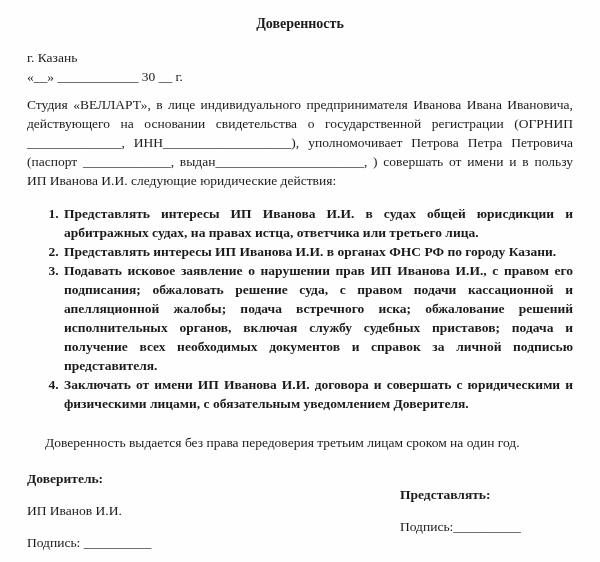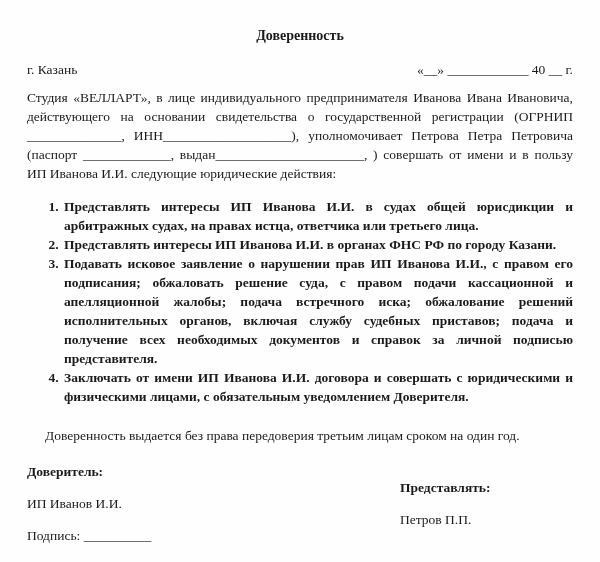--- a/index.html
+++ b/index.html
@@ -1,37 +1,38 @@
 <!DOCTYPE html>
 <html><head>
 <meta charset="utf-8">
 <style>
   html, body { margin: 0; padding: 0; background: #ffffff; }
   .page {
     width: 600px;
     height: 562px;
     box-sizing: border-box;
-    padding: 20px 27px 0 27px;
+    padding: 8px 27px 0 27px;
     background: #fefefe;
     font-family: "Liberation Serif", "DejaVu Serif", serif;
     font-size: 13.5px;
     line-height: 19px;
     color: #1b1b1b;
     overflow: hidden;
   }
   .title {
     margin: 6px 0 0 0;
     text-align: center;
     font-size: 14px;
     font-weight: bold;
   }
   .header-row {
     display: flex;
     justify-content: space-between;
     margin-top: 15px;
+    flex-direction: column;
   }
   .intro {
     margin: 9px 0 0 0;
     text-align: justify;
   }
   ol.actions {
     margin: 14px 0 0 0;
     padding-left: 35px;
     font-weight: bold;
   }
@@ -57,21 +58,21 @@
 </style>
 </head>
 <body>
 
 <div class="page">
 
   <h1 class="title">Доверенность</h1>
 
   <div class="header-row">
     <span>г. Казань</span>
-    <span>«__» ____________ 40 __ г.</span>
+    <span>«__» ____________ 30 __ г.</span>
   </div>
 
   <p class="intro">Студия «ВЕЛЛАРТ», в лице индивидуального предпринимателя Иванова Ивана Ивановича, действующего на основании свидетельства о государственной регистрации (ОГРНИП ______________, ИНН___________________), уполномочивает Петрова Петра Петровича (паспорт _____________, выдан______________________, ) совершать от имени и в пользу ИП Иванова И.И. следующие юридические действия:</p>
 
   <ol class="actions">
     <li>Представлять интересы ИП Иванова И.И. в судах общей юрисдикции и арбитражных судах, на правах истца, ответчика или третьего лица.</li>
     <li>Представлять интересы ИП Иванова И.И. в органах ФНС РФ по городу Казани.</li>
     <li>Подавать исковое заявление о нарушении прав ИП Иванова И.И., с правом его подписания; обжаловать решение суда, с правом подачи кассационной и апелляционной жалобы; подача встречного иска; обжалование решений исполнительных органов, включая службу судебных приставов; подача и получение всех необходимых документов и справок за личной подписью представителя.</li>
     <li>Заключать от имени ИП Иванова И.И. договора и совершать с юридическими и физическими лицами, с обязательным уведомлением Доверителя.</li>
   </ol>
@@ -79,19 +80,19 @@
   <p class="term">Доверенность выдается без права передоверия третьим лицам сроком на один год.</p>
 
   <div class="sig">
     <div class="sig-col-left">
       <p class="role">Доверитель:</p>
       <p>ИП Иванов И.И.</p>
       <p>Подпись: __________</p>
     </div>
     <div class="sig-col-right">
       <p class="role">Представлять:</p>
-      <p>Петров П.П.</p>
+      <p>Подпись:__________</p>
     </div>
   </div>
 
   <div class="seal">М.П.</div>
 
 </div>
 
 </body></html>

